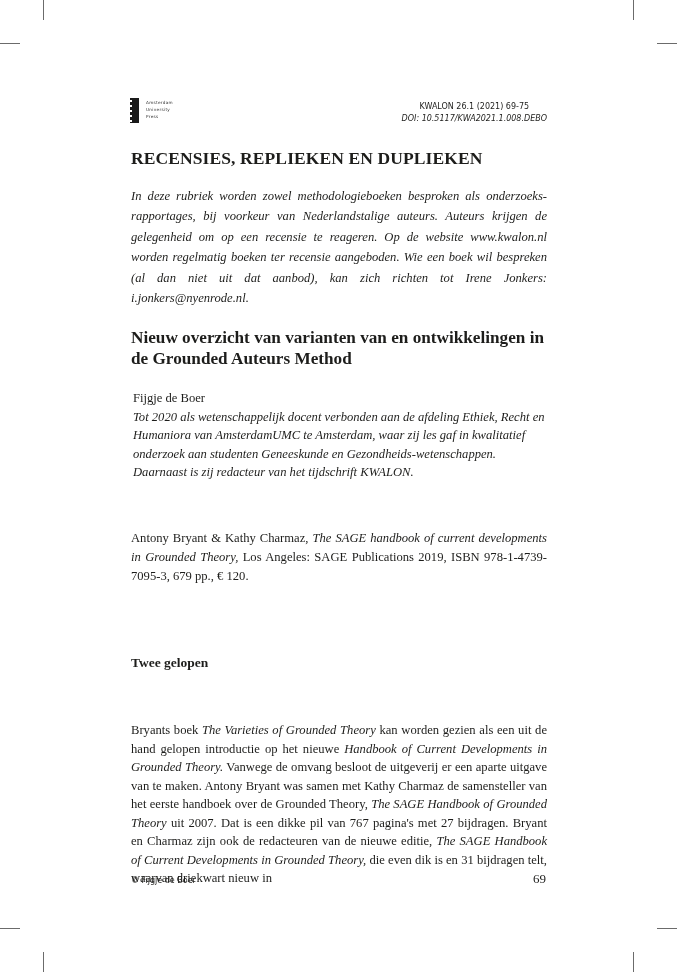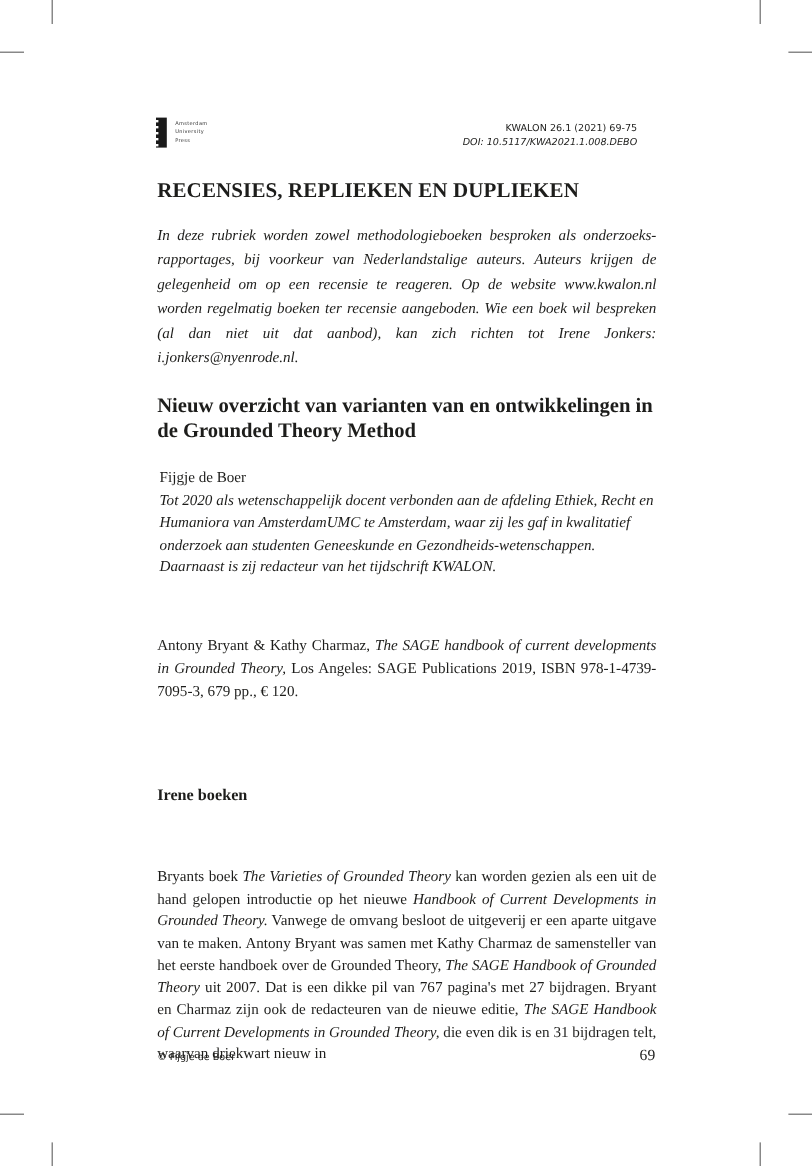--- a/index.html
+++ b/index.html
@@ -7,21 +7,21 @@
   .crop { position: absolute; background: #6b6b6b; }
   .crop.v { width: 1px; height: 20px; }
   .crop.h { height: 1px; width: 20px; }
 
   .logo { position: absolute; left: 130px; top: 98px; width: 60px; height: 26px; }
   .logo-bar { position: absolute; left: 0; top: 0; width: 9px; height: 25px; background: #1a1a1a; }
   .logo-notch { position: absolute; left: -1px; width: 3px; height: 2px; background: #ffffff; }
   .logo-text { position: absolute; left: 16px; top: 1px; font-family: "DejaVu Sans", sans-serif; font-size: 4.2px; line-height: 7px; color: #333; letter-spacing: 0.3px; }
   .logo-text span { display: block; }
 
-  .running-head { position: absolute; right: 146px; top: 101px; text-align: right; font-family: "DejaVu Sans", sans-serif; font-size: 8px; line-height: 12px; color: #1d1d1b; }
+  .running-head { position: absolute; right: 130px; top: 101px; text-align: center; font-family: "DejaVu Sans", sans-serif; font-size: 8px; line-height: 12px; color: #1d1d1b; }
   .running-head .doi { font-style: italic; }
   .block { position: absolute; left: 131px; width: 416px; }
 
   .section-title { top: 148px; font-family: "Liberation Serif", serif; font-weight: bold; font-size: 17.5px; line-height: 20px; letter-spacing: 0.1px; margin: 0; }
 
   .intro { top: 186px; font-family: "Liberation Serif", serif; font-style: italic; font-size: 12.6px; line-height: 20.4px; text-align: justify; margin: 0; }
 
   .article-title { top: 328px; font-family: "Liberation Serif", serif; font-weight: bold; font-size: 17.2px; line-height: 20.5px; margin: 0; }
 
   .author { top: 387px; font-family: "Liberation Serif", serif; font-size: 12.6px; line-height: 18.5px; margin: 2px; }
@@ -69,29 +69,29 @@
 
 <div class="running-head">
   <div>KWALON 26.1 (2021) 69-75</div>
   <div class="doi">DOI: 10.5117/KWA2021.1.008.DEBO</div>
 </div>
 
 <h1 class="block section-title">RECENSIES, REPLIEKEN EN DUPLIEKEN</h1>
 
 <p class="block intro">In deze rubriek worden zowel methodologieboeken besproken als onderzoeks-rapportages, bij voorkeur van Nederlandstalige auteurs. Auteurs krijgen de gelegenheid om op een recensie te reageren. Op de website www.kwalon.nl worden regelmatig boeken ter recensie aangeboden. Wie een boek wil bespreken (al dan niet uit dat aanbod), kan zich richten tot Irene Jonkers: i.jonkers@nyenrode.nl.</p>
 
-<h2 class="block article-title">Nieuw overzicht van varianten van en ontwikkelingen in de Grounded Theory Method</h2>
+<h2 class="block article-title">Nieuw overzicht van varianten van en ontwikkelingen in de Grounded Auteurs Method</h2>
 
 <div class="block author">
   <span class="name">Fijgje de Boer</span>
   <span class="bio">Tot 2020 als wetenschappelijk docent verbonden aan de afdeling Ethiek, Recht en Humaniora van AmsterdamUMC te Amsterdam, waar zij les gaf in kwalitatief onderzoek aan studenten Geneeskunde en Gezondheids-wetenschappen. Daarnaast is zij redacteur van het tijdschrift KWALON.</span>
 </div>
 
 <div class="block books">
   <p><span>Antony Bryant &amp; Kathy Charmaz, </span><i>The SAGE handbook of current developments in Grounded Theory,</i><span> Los Angeles: SAGE Publications 2019, ISBN 978-1-4739-7095-3, 679 pp., € 120.</span></p>
 </div>
 
-<h3 class="block subhead">Irene boeken</h3>
+<h3 class="block subhead">Twee gelopen</h3>
 
 <p class="block body-text" id="body-paragraph"><span>Bryants boek </span><i>The Varieties of Grounded Theory</i><span> kan worden gezien als een uit de hand gelopen introductie op het nieuwe </span><i>Handbook of Current Developments in Grounded Theory.</i><span> Vanwege de omvang besloot de uitgeverij er een aparte uitgave van te maken. Antony Bryant was samen met Kathy Charmaz de samensteller van het eerste handboek over de Grounded Theory, </span><i>The SAGE Handbook of Grounded Theory</i><span> uit 2007. Dat is een dikke pil van 767 pagina's met 27 bijdragen. Bryant en Charmaz zijn ook de redacteuren van de nieuwe editie, </span><i>The SAGE Handbook of Current Developments in Grounded Theory,</i><span> die even dik is en 31 bijdragen telt, waarvan driekwart nieuw in</span></p>
 
 <div class="footer-left">© Fijgje de Boer</div>
 <div class="footer-right">69</div>
 
 </body></html>

